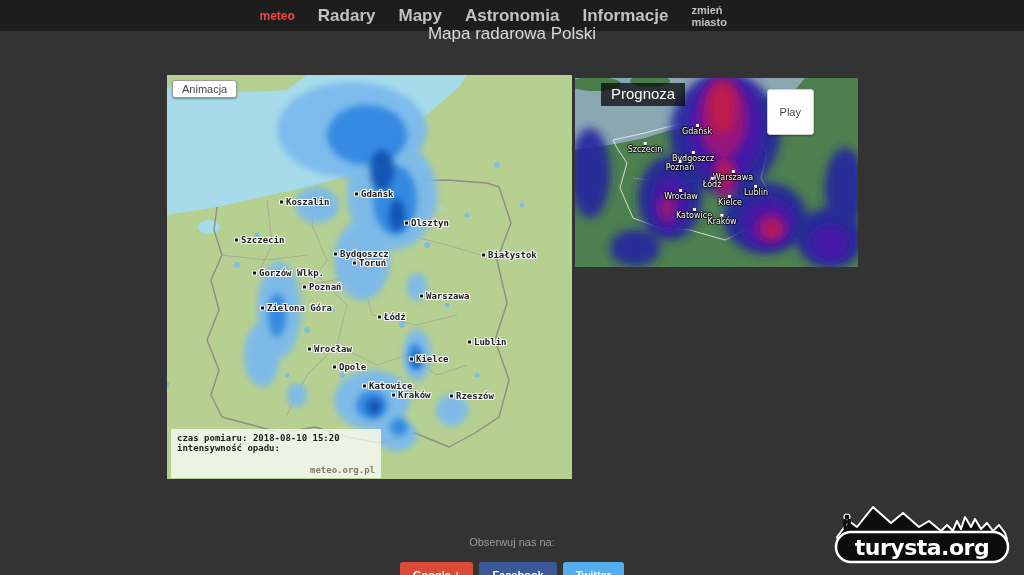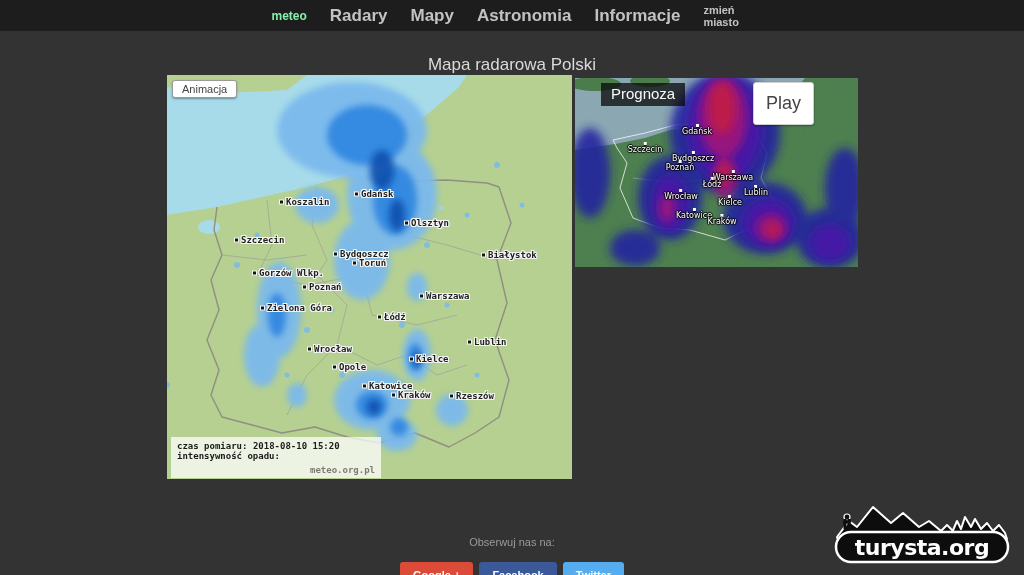--- a/index.html
+++ b/index.html
@@ -7,21 +7,21 @@
     width:1024px;height:575px;overflow:hidden;position:relative;
     background:#333333;font-family:"Liberation Sans",sans-serif;
   }
   
   .topbar{position:absolute;top:0;left:0;width:100%;height:31px;background:#1d1d1d;}
   .nav{display:flex;align-items:center;height:100%;width:505px;margin:0 auto;gap:23px;}
   .nav-brand{font-size:12px;font-weight:bold;cursor:pointer;}
   .nav-item{font-size:17px;font-weight:bold;color:#c2c2c2;cursor:pointer;}
   .nav-change-city{margin-left:auto;margin-right:42px;font-size:11px;font-weight:bold;color:#c2c2c2;cursor:pointer;}
   
-  .page-title{position:absolute;top:55px;left:0;width:100%;text-align:center;
+  .page-title{position:absolute;top:24px;left:0;width:100%;text-align:center;
     color:#dadada;font-size:17px;}
   
   .radar-map{position:absolute;left:167px;top:75px;width:405px;height:404px;
     background:#b5d091;overflow:hidden;}
   .radar-map svg{position:absolute;left:0;top:0;}
   .btn-white{
     position:absolute;background:#ffffff;border:1px solid #9a9a9a;border-radius:3px;
     color:#444;font-family:"Liberation Sans",sans-serif;cursor:pointer;
     box-shadow:0 1px 2px rgba(0,0,0,.35);
   }
@@ -30,28 +30,28 @@
     font-family:"DejaVu Sans Mono",monospace;font-size:9px;font-weight:bold;color:#1e1e1e;
     white-space:nowrap;line-height:1;
     text-shadow:1px 0 0 #f4f4f4,-1px 0 0 #f4f4f4,0 1px 0 #f4f4f4,0 -1px 0 #f4f4f4,
       1px 1px 0 #f4f4f4,-1px -1px 0 #f4f4f4,1px -1px 0 #f4f4f4,-1px 1px 0 #f4f4f4;}
   .r-city .dot{width:3px;height:3px;background:#141414;box-shadow:0 0 0 1px #f4f4f4;margin-right:3px;}
   .legend{position:absolute;left:4px;bottom:1px;width:198px;background:rgba(255,255,255,.74);
     padding:4px 6px 3px;font-family:"DejaVu Sans Mono",monospace;font-size:9px;font-weight:bold;
     color:#1b1b1b;line-height:1.15;}
   .legend-row{display:flex;align-items:center;margin:2px 0;}
   .legend .swatch{width:38px;height:9px;margin-right:9px;flex:none;}
-  .legend-src{ text-align:right;color:#7c7c70;margin-top:3px;}
+  .legend-src{ text-align:right;color:#7c7c70;margin-top:11px;}
   
   .forecast-map{position:absolute;left:575px;top:78px;width:283px;height:189px;
     background:#4b7c4c;overflow:hidden;}
   .forecast-map svg{position:absolute;left:0;top:0;}
   .prognoza-label{position:absolute;left:2px;top:5px;background:rgba(8,8,8,.74);
     color:#fafafa;font-size:15px;padding:2px 10px 4px;margin-left:24px;}
-  .play-btn{top:4px;right:44px;font-size:18px;padding:10px 12px;border-color:#cfcfcf;}
+  .play-btn{top:11px;right:44px;font-size:11px;padding:16px 12px;border-color:#cfcfcf;}
   .time-col{position:absolute;right:0;top:0;bottom:0;width:37px;display:flex;
     flex-direction:column;gap:2px;padding:1px 1px;box-sizing:border-box;}
   .time-btn{flex:1;background:rgba(6,26,10,.78);border:1px solid #ccd6cc;border-radius:2px;
     color:#ffffff;font-family:"DejaVu Sans",sans-serif;font-size:8.5px;font-weight:bold;
     display:flex;align-items:center;justify-content:center;padding:0;cursor:pointer;line-height:1;}
   .f-city{position:absolute;transform:translate(-50%,-2px);text-align:center;
     font-family:"DejaVu Sans",sans-serif;font-size:8px;color:#fff;white-space:nowrap;line-height:1.1;
     text-shadow:0 1px 1px #000,1px 0 1px #000,-1px 0 1px #000,0 -1px 1px #000;}
   .f-city .dot{display:block;width:3px;height:3px;background:#fff;margin:0 auto 1px;
     box-shadow:0 1px 1px rgba(0,0,0,.9);}
@@ -60,21 +60,21 @@
   .socials{position:absolute;top:562px;left:0;width:100%;display:flex;justify-content:center;gap:6px;}
   .social-btn{height:26px;padding:0 13px;border:none;border-radius:3px;color:#fff;
     font-family:"Liberation Sans",sans-serif;font-size:11px;font-weight:bold;cursor:pointer;}
   .logo{position:absolute;left:833px;top:499px;width:180px;height:66px;cursor:pointer;}
 </style>
 </head>
 <body>
 
 <div class="topbar">
   <div class="nav">
-    <span class="nav-brand" style="color: #86efac; margin-left: 12px;">meteo</span>
+    <span class="nav-brand" style="color: #ef4444;">meteo</span>
     <span class="nav-item">Radary</span>
     <span class="nav-item">Mapy</span>
     <span class="nav-item">Astronomia</span>
     <span class="nav-item">Informacje</span>
     <span class="nav-change-city">zmień miasto</span>
   </div>
 </div>
 
 <div class="page-title">Mapa radarowa Polski</div>
 

